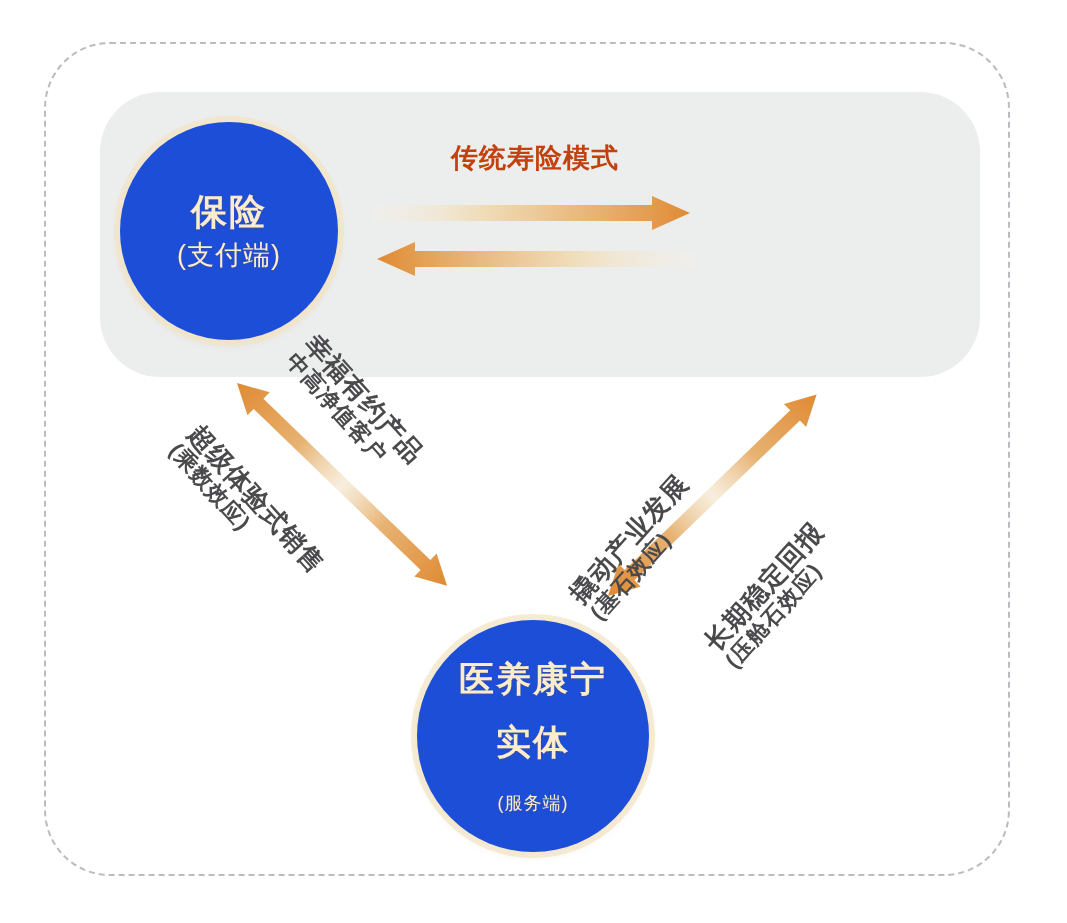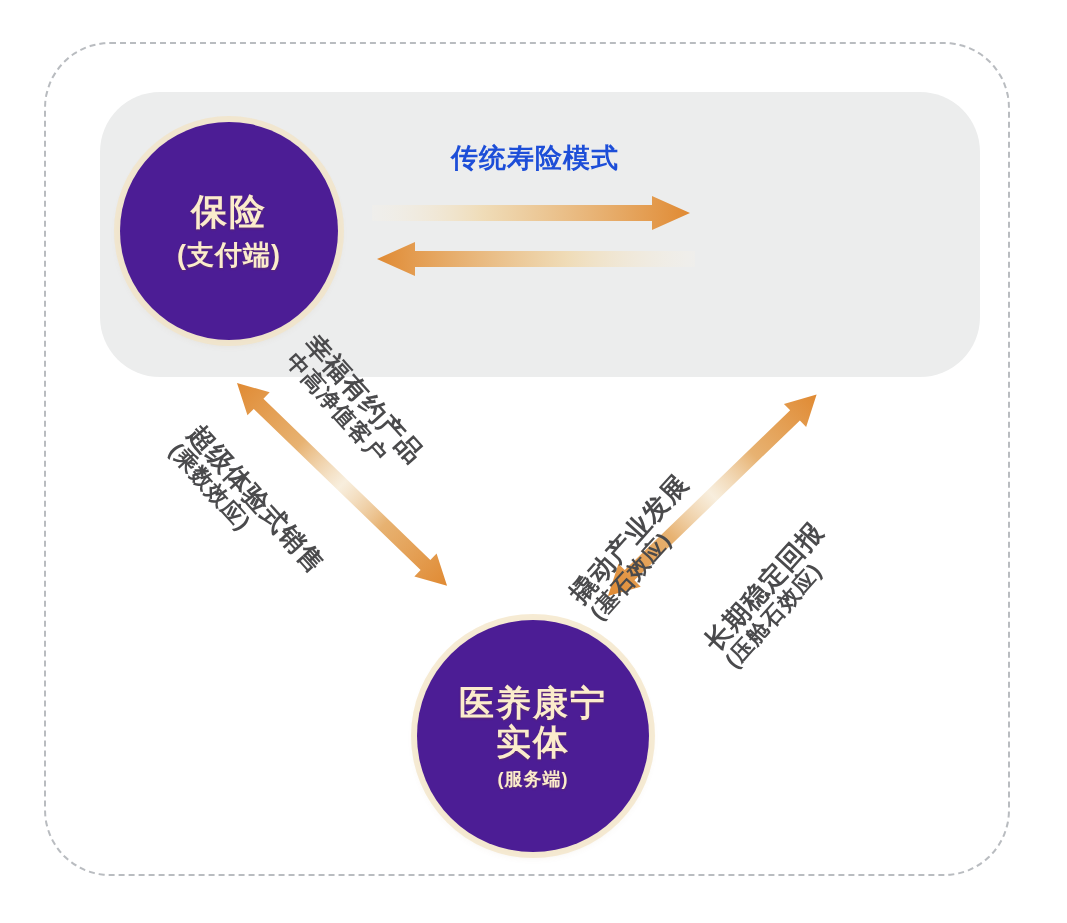--- a/index.html
+++ b/index.html
@@ -40,62 +40,62 @@
     width: 880px;
     height: 285px;
     background: #eceded;
     border-radius: 60px;
   }
 
   
   .node {
     position: absolute;
     border-radius: 50%;
-    background: #4c1d95;
+    background: #1d4ed8;
     box-shadow: 0 0 0 6px rgba(243, 228, 198, 0.75),
                 0 3px 10px rgba(150, 110, 60, 0.16);
     display: flex;
     flex-direction: column;
     align-items: center;
     justify-content: center;
     color: #fbeccc;
     text-align: center;
     line-height: 1.12;
   }
   .node .main-line {
     font-size: 36px;
     font-weight: bold;
     letter-spacing: 2px;
     text-shadow: 0 1px 2px rgba(140, 80, 20, 0.30);
   }
   .node .sub-line {
     font-size: 27px;
-    font-weight: bold;
+    font-weight: normal;
     letter-spacing: 1px;
     margin-top: 7px;
     text-shadow: 0 1px 2px rgba(140, 80, 20, 0.30);
   }
 
   #node-insurance { left: 120px; top: 122px;  width: 218px; height: 218px; }
   #node-asset     { left: 735px; top: 122px;  width: 218px; height: 218px; }
-  #node-service   { left: 417px; top: 620px;  width: 232px; height: 232px; }
+  #node-service   { left: 417px; top: 620px;  width: 232px; height: 232px; gap: 24px; }
 
   #node-service .main-line { font-size: 35px; }
   #node-service .sub-line  { font-size: 18px; }
 
   
   .top-label {
     position: absolute;
     left: 410px;
     top: 140px;
     width: 250px;
     text-align: center;
     font-size: 27px;
     font-weight: bold;
-    color: #1d4ed8;
+    color: #c2410c;
     letter-spacing: 1px;
   }
 
   
   #arrow-layer {
     position: absolute;
     left: 0;
     top: 0;
     width: 1067px;
     height: 923px;

